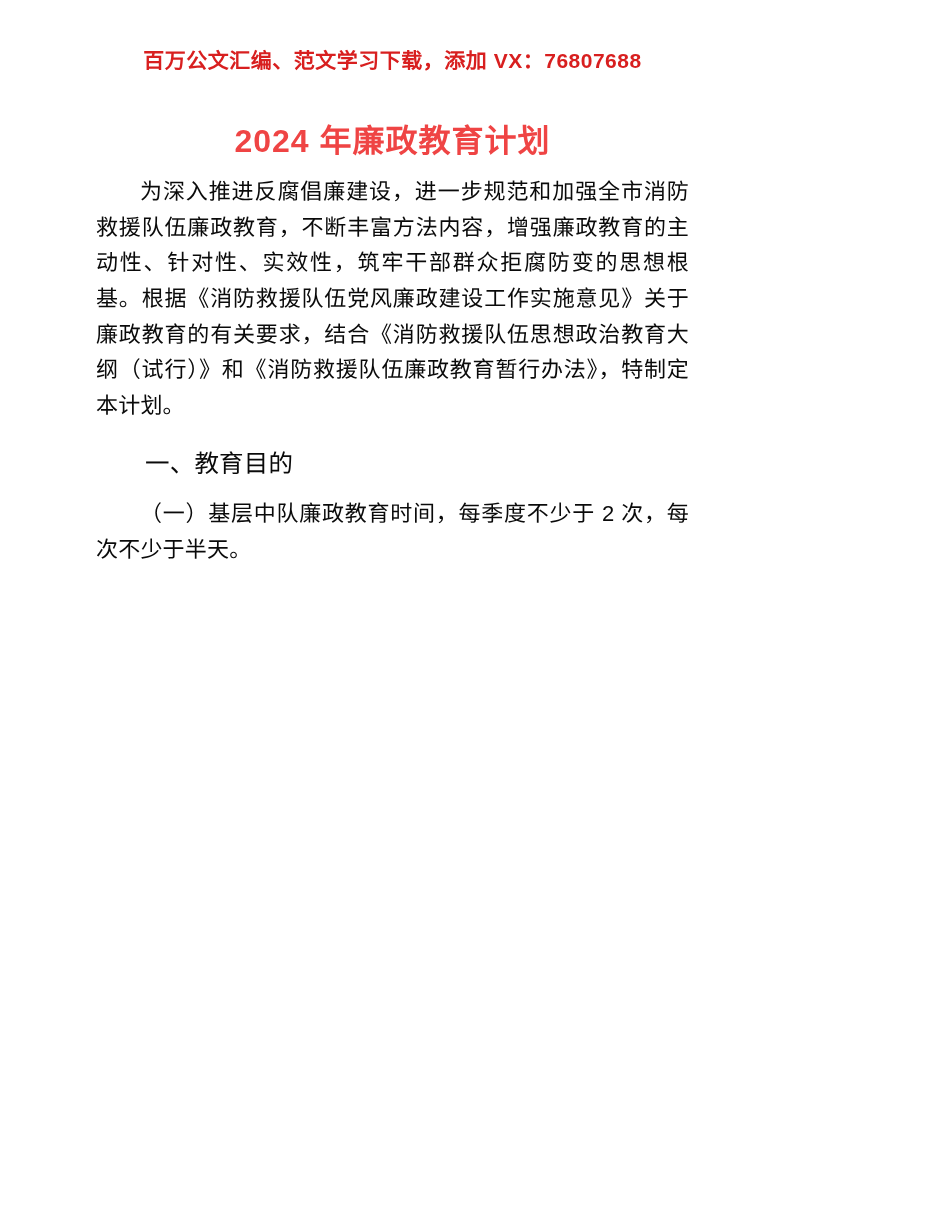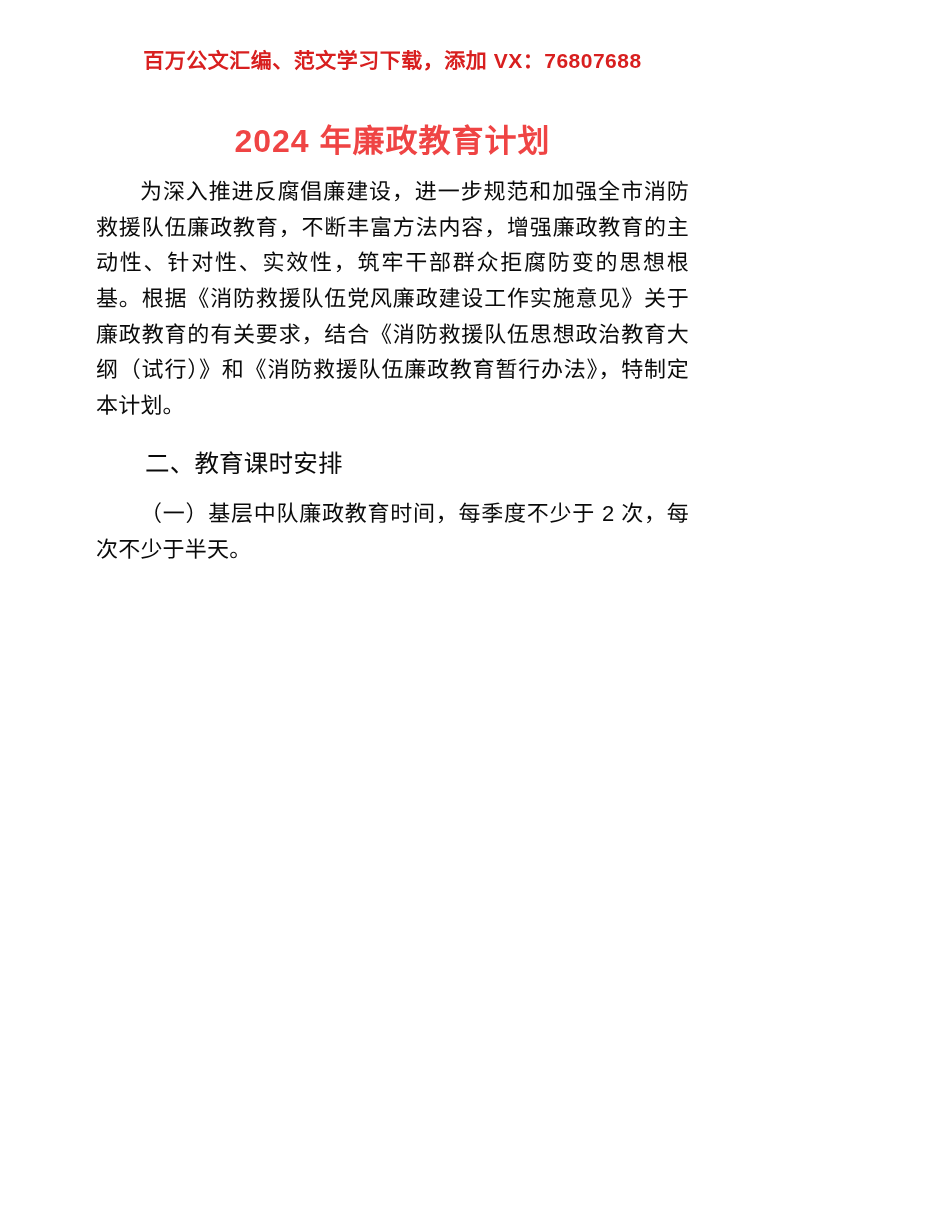--- a/index.html
+++ b/index.html
@@ -69,19 +69,19 @@
 <body>
 
 <div class="page">
 
   <div class="watermark">百万公文汇编、范文学习下载，添加 VX：76807688</div>
 
   <h1 class="doc-title">2024 年廉政教育计划</h1>
 
   <p class="body-text">为深入推进反腐倡廉建设，进一步规范和加强全市消防救援队伍廉政教育，不断丰富方法内容，增强廉政教育的主动性、针对性、实效性，筑牢干部群众拒腐防变的思想根基。根据《消防救援队伍党风廉政建设工作实施意见》关于廉政教育的有关要求，结合《消防救援队伍思想政治教育大纲（试行）》和《消防救援队伍廉政教育暂行办法》，特制定本计划。</p>
 
+  <p class="heading-text">一、教育目的</p>
 
 
-  <p class="heading-text">二、教育课时安排</p>
 
   <p class="body-text">（一）基层中队廉政教育时间，每季度不少于 2 次，每次不少于半天。</p>
 
 </div>
 
 </body></html>

